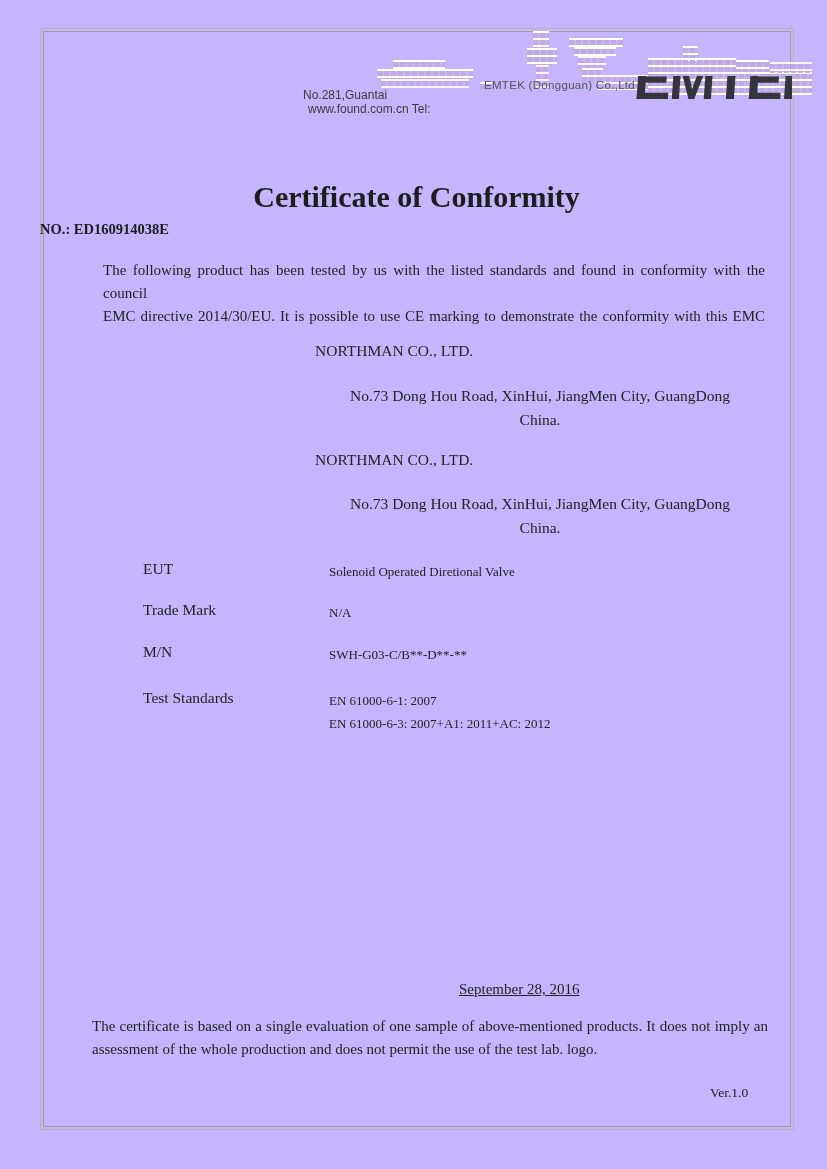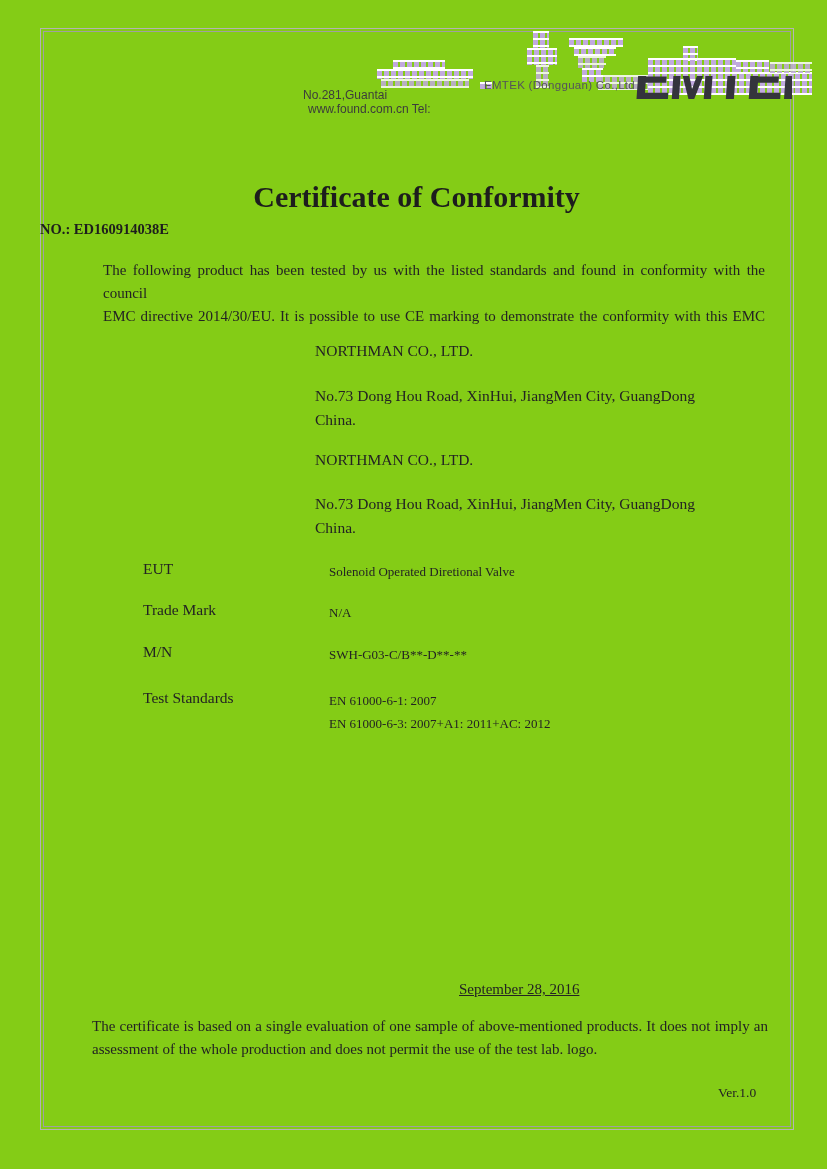--- a/index.html
+++ b/index.html
@@ -1,19 +1,19 @@
 <!DOCTYPE html>
 <html><head>
 <meta charset="utf-8">
 <style>
   html,body{margin:0;padding:0;background:#ffffff;}
   .page{
     position:relative;
     width:827px;height:1169px;
-    background:#84cc16;
+    background:#c4b5fd;
     overflow:hidden;
     font-family:"Liberation Serif","DejaVu Serif",serif;
     color:#232323;
   }
   
   .frame-outer{
     position:absolute;left:40px;top:28px;width:752px;height:1100px;
     border:1px solid #b4b4b4;
   }
   .frame-inner{
@@ -59,29 +59,29 @@
   .doc-no{
     position:absolute;left:40px;top:221px;width:753px;
     text-align:left;font-weight:bold;font-size:14.5px;color:#1d1d1d;
   }
   .intro{
     position:absolute;left:103px;top:259px;width:662px;
     font-size:15px;line-height:23px;
   }
   .jline{text-align:justify;text-align-last:justify;}
   .company-name{position:absolute;left:315px;font-size:15.5px;}
-  .company-addr{position:absolute;left:315px;width:450px;font-size:15.5px;line-height:23.5px;}
+  .company-addr{position:absolute;left:315px;width:450px;font-size:15.5px;line-height:23.5px;text-align:center;}
   .field-label{position:absolute;left:143px;font-size:15.5px;}
   .field-value{position:absolute;left:329px;font-size:13px;line-height:23px;}
   .issue-date{position:absolute;left:459px;top:981px;font-size:15px;text-decoration:underline;}
   .disclaimer{
     position:absolute;left:92px;top:1015px;width:676px;
     font-size:15px;line-height:23.2px;
   }
-  .version{position:absolute;left:710px;top:1085px;font-size:13.5px;margin-left:8px;}
+  .version{position:absolute;left:710px;top:1085px;font-size:13.5px;}
 </style>
 </head>
 <body>
 
 <div class="page">
 
   <div class="frame-outer">
     <div class="frame-inner"></div>
   </div>
 

